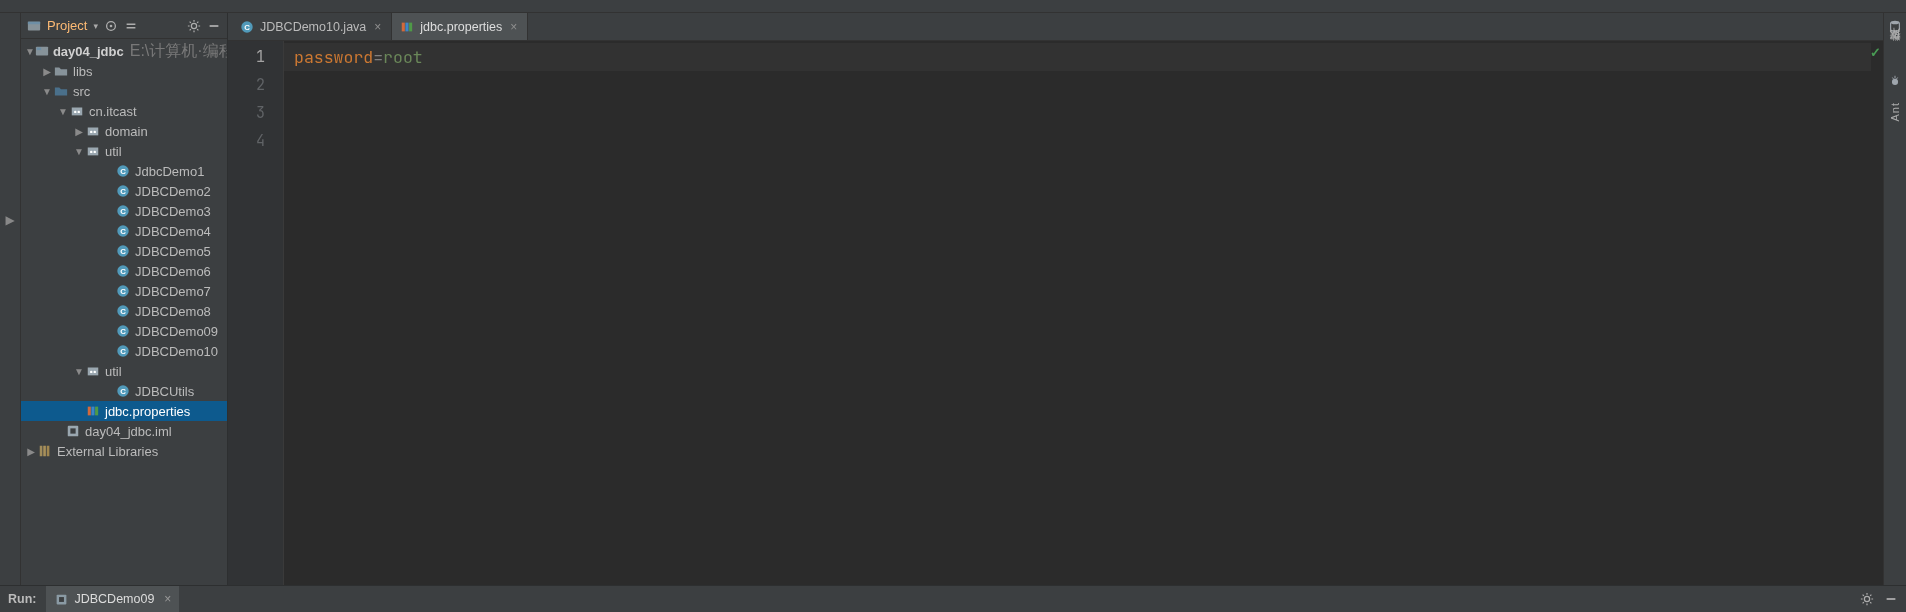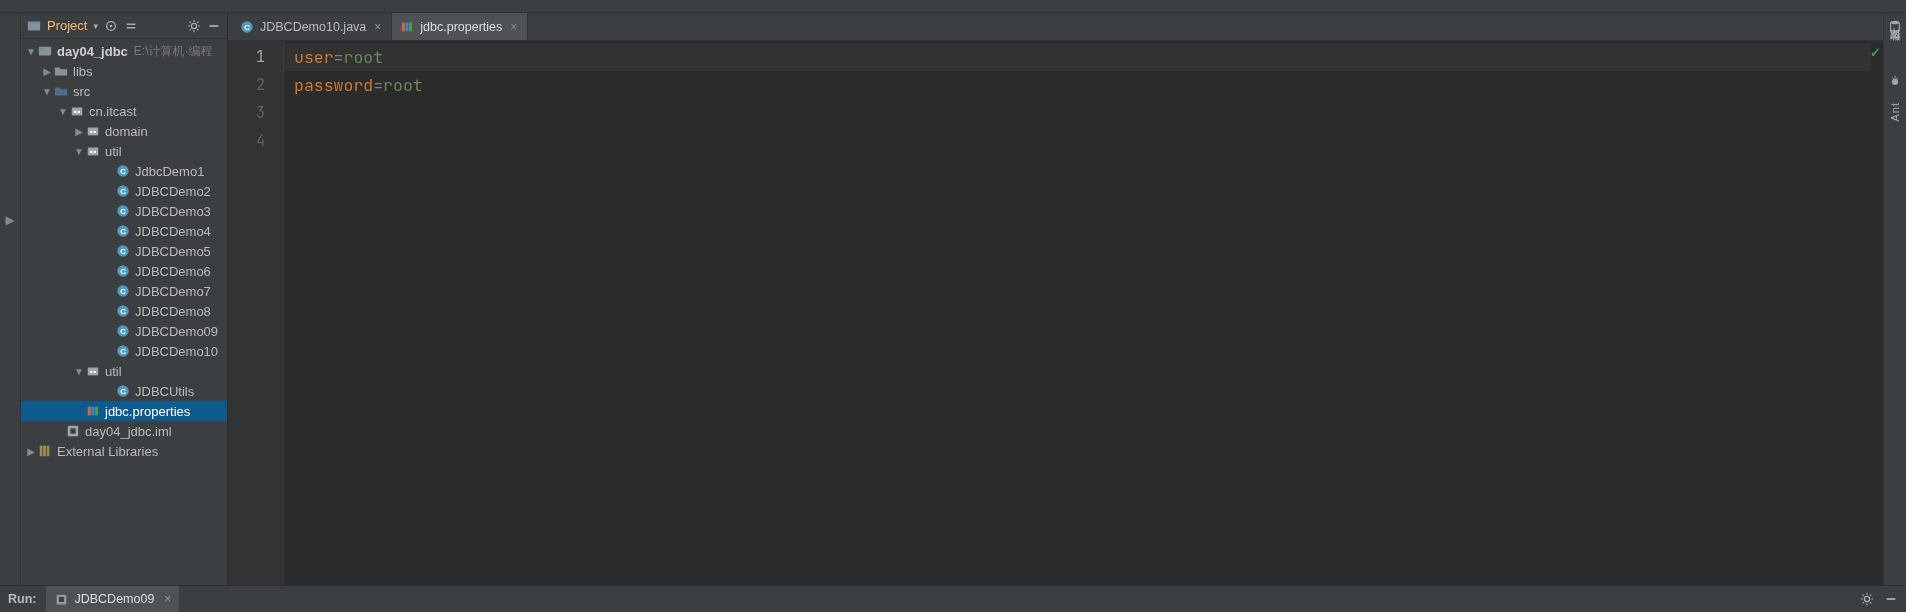--- a/index.html
+++ b/index.html
@@ -133,21 +133,21 @@
   .tree-row .arrow.blank { visibility: hidden; }
   .tree-row .nicon {
     width: 16px; height: 16px;
     display: inline-flex;
     align-items: center; justify-content: center;
     margin-right: 4px;
     font-size: 12px;
   }
   .tree-row .label { color: #bbbbbb; }
   .tree-row .label.bold { font-weight: 600; color: #d0d0d0; text-align: center; }
-  .tree-row .hint { color: #787878; margin-left: 6px; font-size: 12px; }
+  .tree-row .hint { color: #787878; margin-left: 6px; font-size: 16px; }
   .tree-row.selected {
     background: #0d5a8e;
   }
   .tree-row.selected .label,
   .tree-row.selected .arrow,
   .tree-row.selected .hint { color: #ffffff; }
 
   
   svg { display: block; }
   .folder-svg { fill: #87939a; }
@@ -602,21 +602,20 @@
 
       <div class="editor-body">
         <div class="caret-line"></div>
         <div class="gutter">
           <div class="ln current">1</div>
           <div class="ln">2</div>
           <div class="ln">3</div>
           <div class="ln">4</div>
         </div>
         <div class="code">
-          <div class="line"><span class="tok-key">user</span><span class="tok-eq">=</span><span class="tok-val">root</span></div>
           <div class="line"><span class="tok-key">password</span><span class="tok-eq">=</span><span class="tok-val">root</span></div>
         </div>
         <div class="editor-right-rail">
           <span class="ok-tick">✓</span>
         </div>
       </div>
     </div>
 
     <div class="right-stripe">
       <span class="db-icon">

